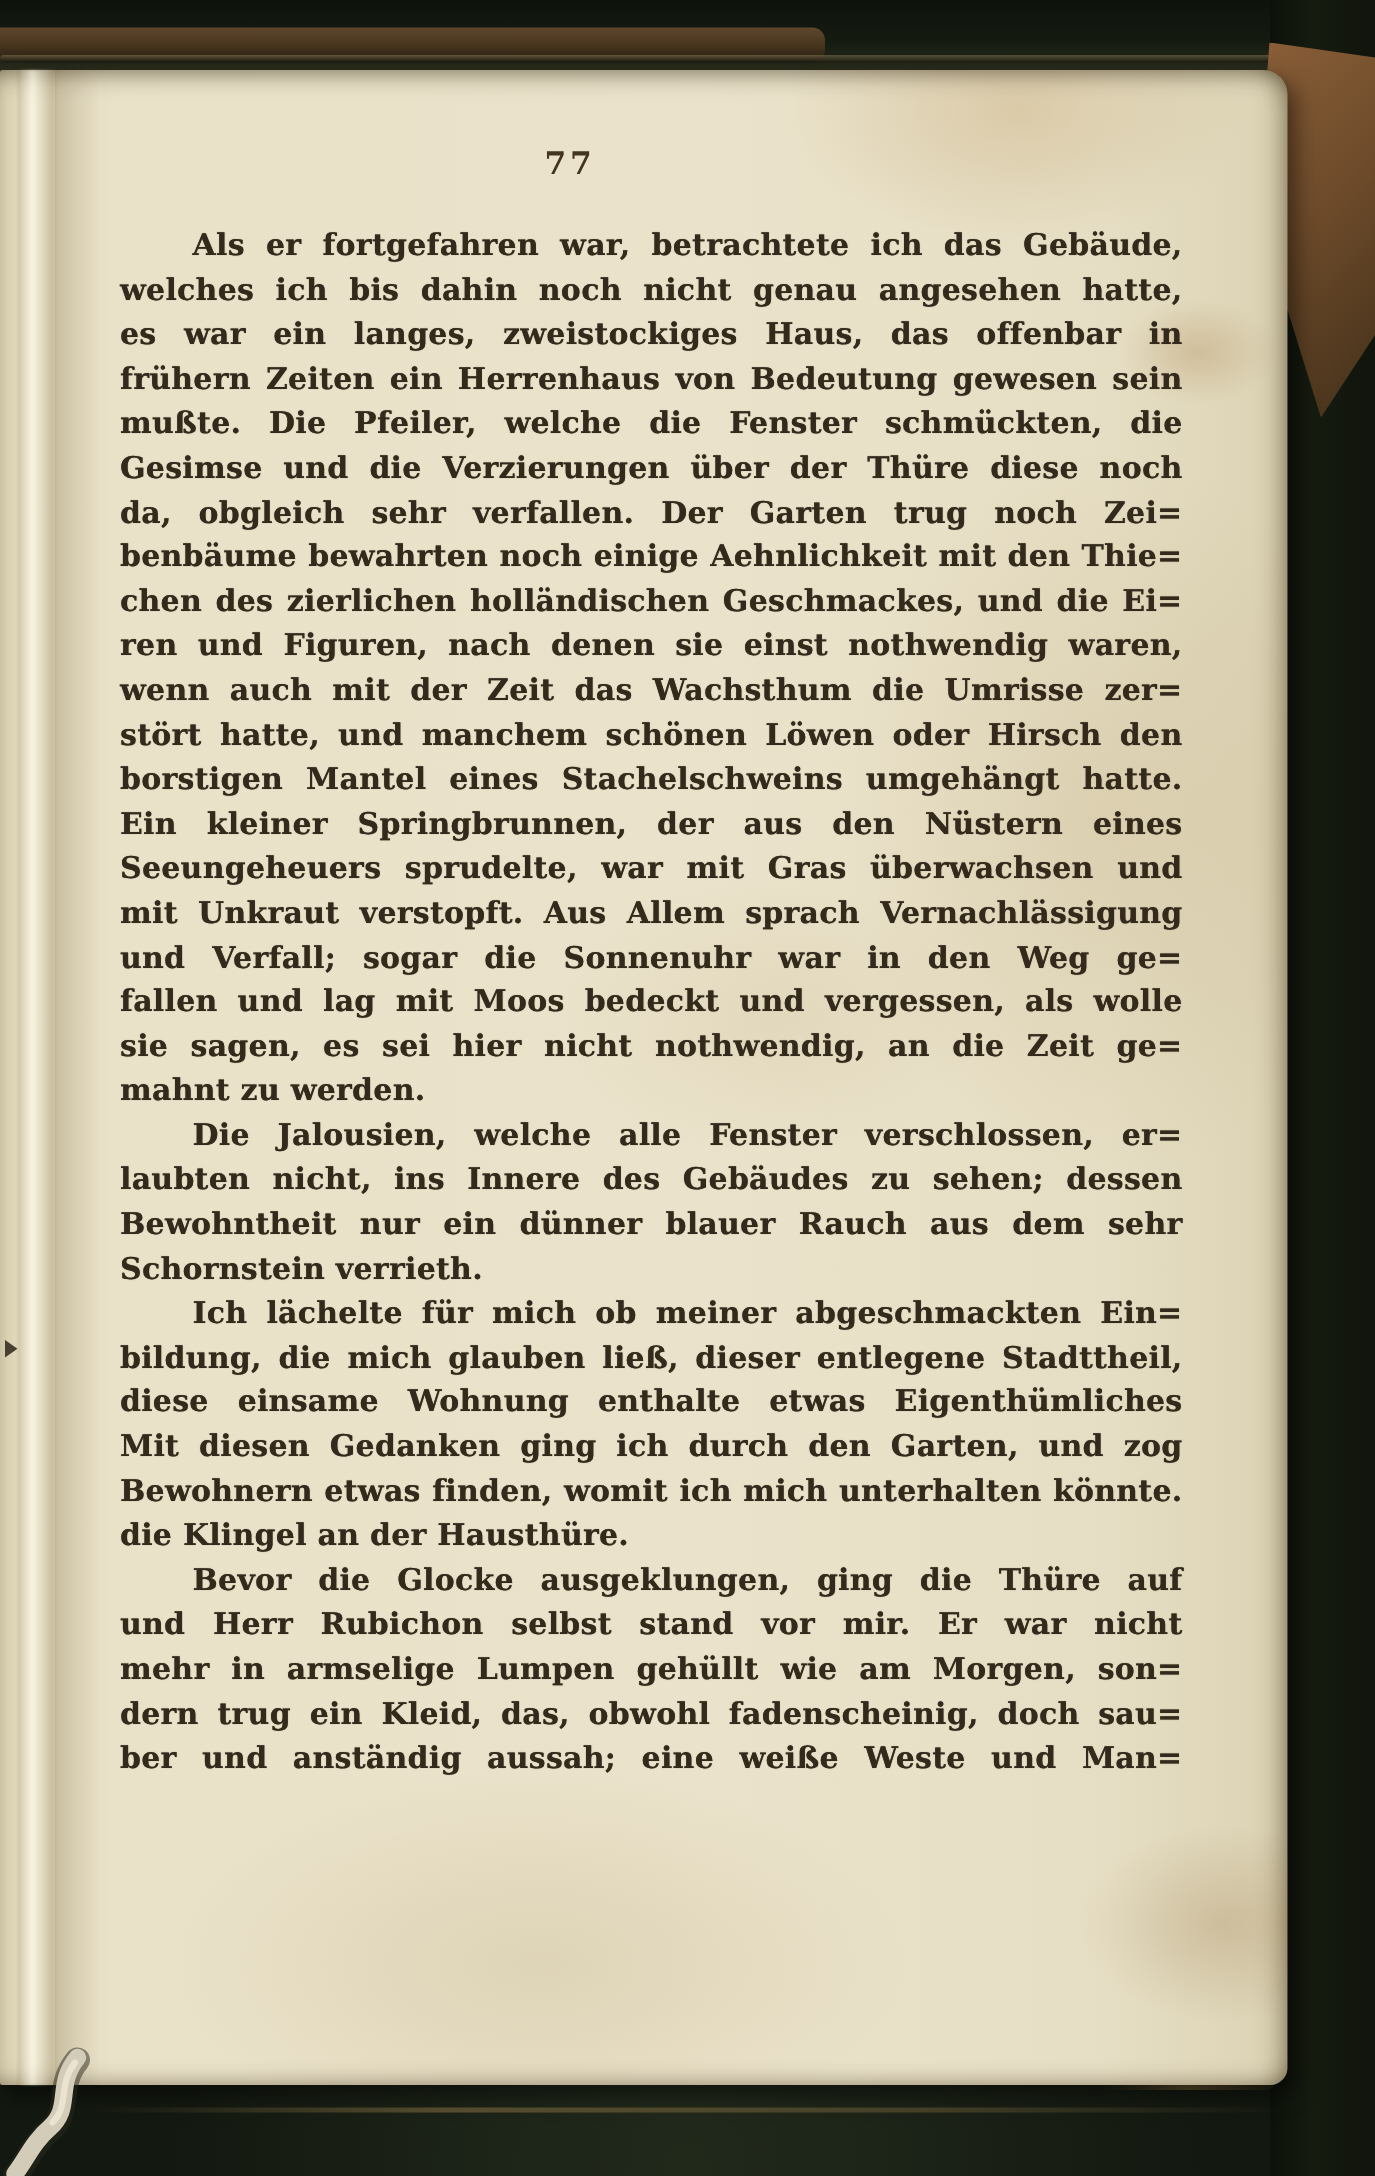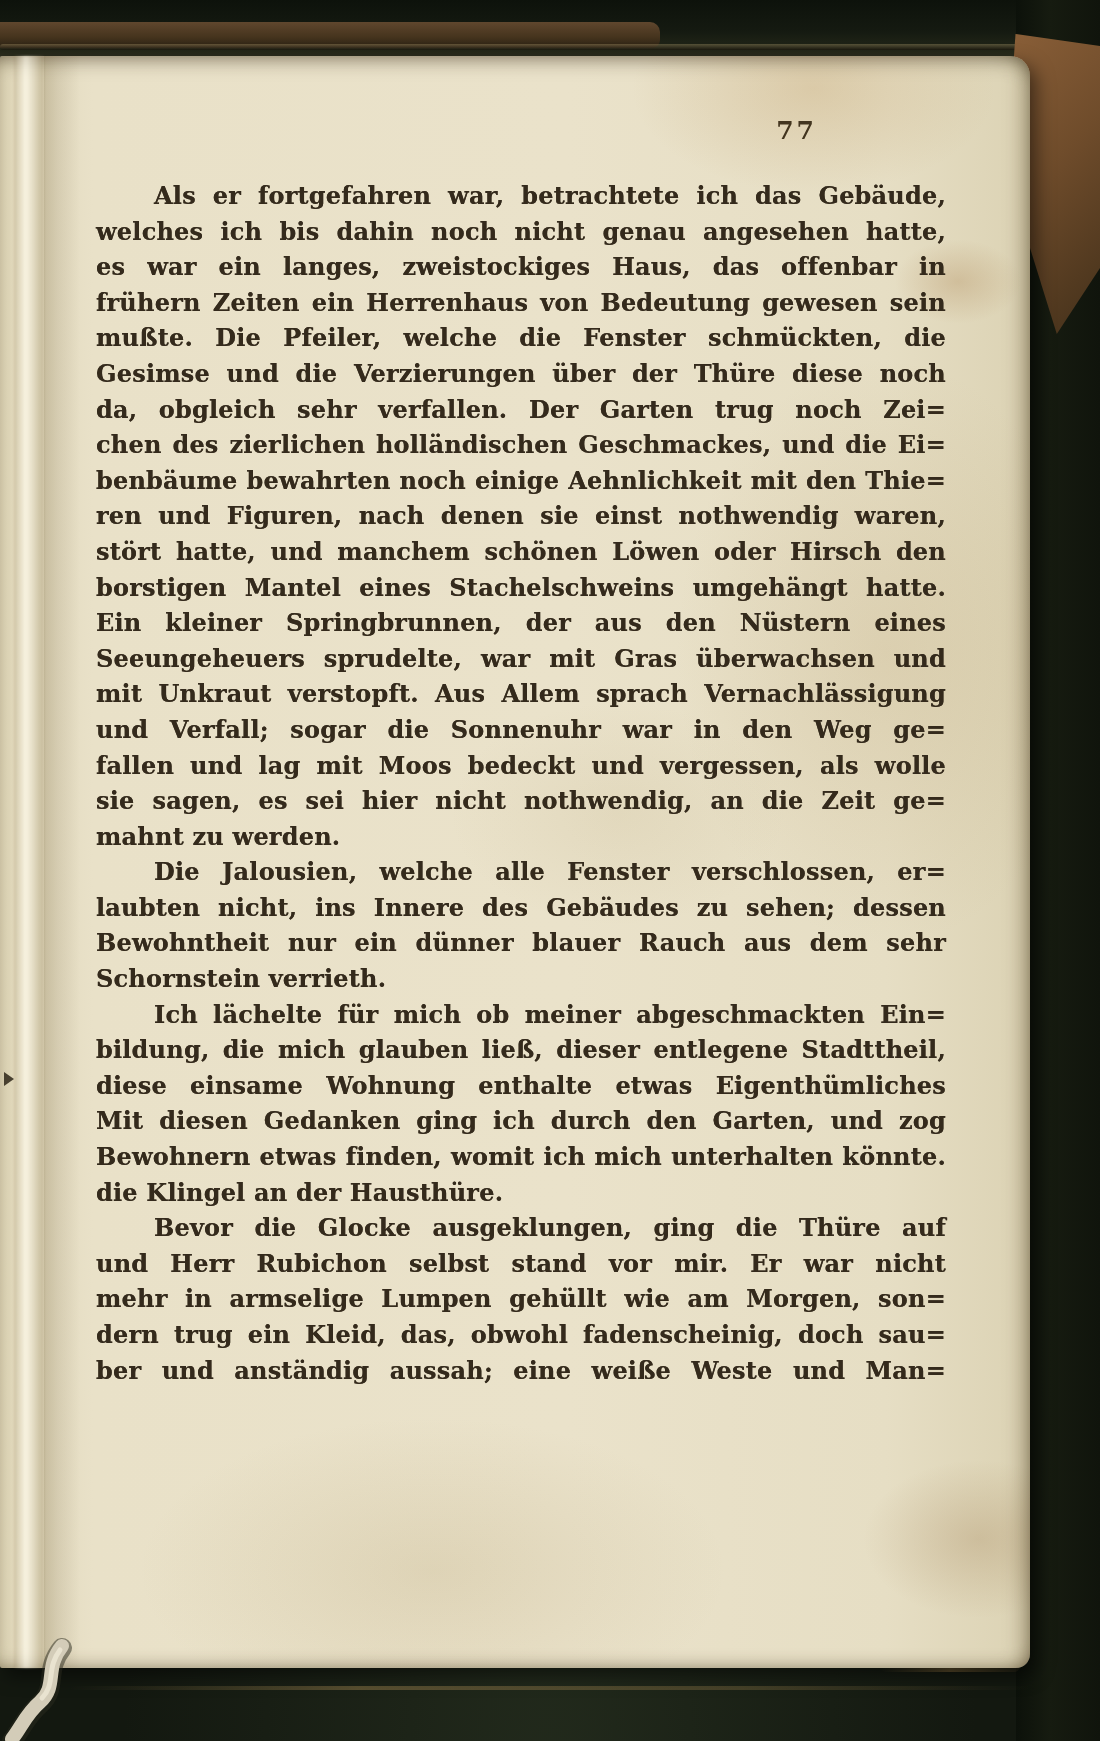--- a/index.html
+++ b/index.html
@@ -75,21 +75,21 @@
     background:linear-gradient(90deg,rgba(120,100,60,.18) 0%,rgba(255,252,238,.55) 40%,rgba(120,100,60,.22) 100%);
     filter:blur(1px);
   }
   .gutter-shade{
     position:absolute;left:44px;top:0;width:36px;height:100%;
     background:linear-gradient(90deg,rgba(110,92,55,.20),rgba(110,92,55,0));
   }
   
   .page-number{
     position:absolute;left:95px;top:60px;width:722px;
-    text-align:right;font-size:25px;font-weight:700;color:#43351f;
+    text-align:center;font-size:25px;font-weight:700;color:#43351f;
     letter-spacing:3px;
   }
   .text-block{
     position:absolute;left:96px;top:122px;width:850px;
     color:#342a1c;font-size:24px;font-weight:700;line-height:35.6px;
     letter-spacing:.2px;
   }
   .ln{
     text-align:justify;text-align-last:justify;
     white-space:normal;height:35.6px;overflow:visible;
@@ -124,23 +124,24 @@
   <div class="page-number">77</div>
 
   <div class="text-block">
     <div class="ln ind">Als er fortgefahren war, betrachtete ich das Gebäude,</div>
     <div class="ln">welches ich bis dahin noch nicht genau angesehen hatte,</div>
     <div class="ln">es war ein langes, zweistockiges Haus, das offenbar in</div>
     <div class="ln">frühern Zeiten ein Herrenhaus von Bedeutung gewesen sein</div>
     <div class="ln">mußte. Die Pfeiler, welche die Fenster schmückten, die</div>
     <div class="ln">Gesimse und die Verzierungen über der Thüre diese noch</div>
     <div class="ln">da, obgleich sehr verfallen. Der Garten trug noch Zei=</div>
+    <div class="ln">benbäume bewahrten noch einige Aehnlichkeit mit den Thie=</div>
     <div class="ln">chen des zierlichen holländischen Geschmackes, und die Ei=</div>
-    <div class="ln">benbäume bewahrten noch einige Aehnlichkeit mit den Thie=</div>
     <div class="ln">ren und Figuren, nach denen sie einst nothwendig waren,</div>
+    <div class="ln">wenn auch mit der Zeit das Wachsthum die Umrisse zer=</div>
     <div class="ln">stört hatte, und manchem schönen Löwen oder Hirsch den</div>
     <div class="ln">borstigen Mantel eines Stachelschweins umgehängt hatte.</div>
     <div class="ln">Ein kleiner Springbrunnen, der aus den Nüstern eines</div>
     <div class="ln">Seeungeheuers sprudelte, war mit Gras überwachsen und</div>
     <div class="ln">mit Unkraut verstopft. Aus Allem sprach Vernachlässigung</div>
     <div class="ln">und Verfall; sogar die Sonnenuhr war in den Weg ge=</div>
     <div class="ln">fallen und lag mit Moos bedeckt und vergessen, als wolle</div>
     <div class="ln">sie sagen, es sei hier nicht nothwendig, an die Zeit ge=</div>
     <div class="ln pend">mahnt zu werden.</div>
     <div class="ln ind">Die Jalousien, welche alle Fenster verschlossen, er=</div>

